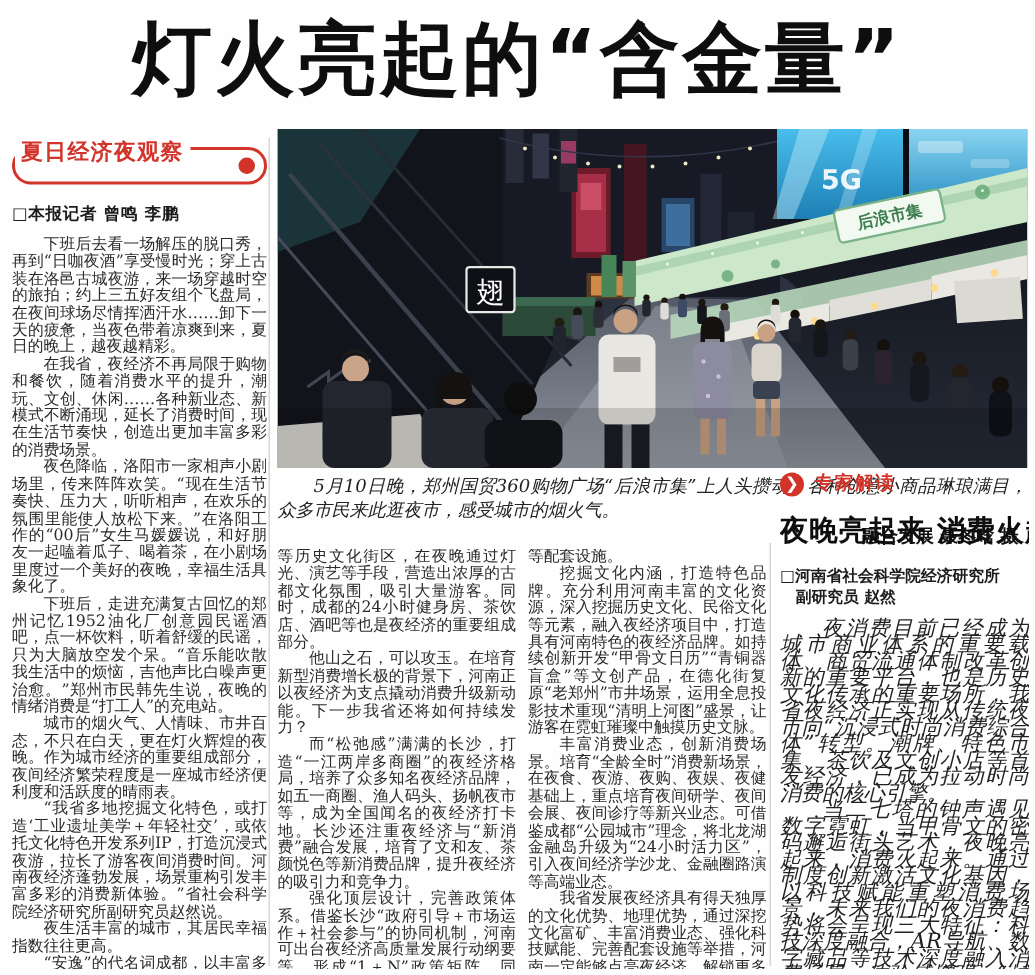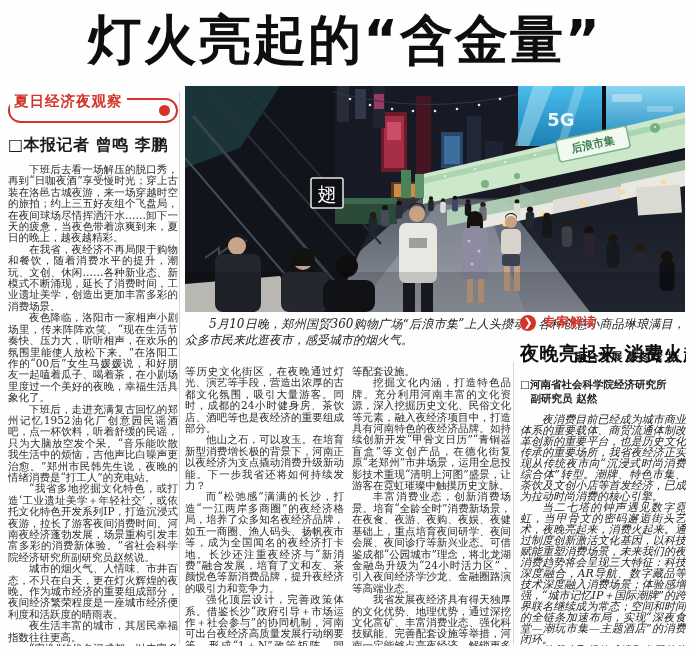--- a/index.html
+++ b/index.html
@@ -28,21 +28,21 @@
   }
   .badge-text {
     position:absolute; top:-8px; left:0; background:#fefefe; padding:0 4px;
     color:var(--accent,#d2342a); font-weight:900; font-size:14.5px; letter-spacing:1px;
     white-space:nowrap;
   }
   .badge-dot {
     position:absolute; right:6px; top:4.5px; width:11px; height:11px;
     border-radius:50%; background:var(--accent,#d2342a);
   }
-  .byline { margin-top:12px; font-size:16px; font-weight:700; color:#1c1c1c; letter-spacing:.5px; }
+  .byline { margin-top:12px; font-size:11px; font-weight:700; color:#1c1c1c; letter-spacing:.5px; }
   .bodytext { margin-top:8px; font-family:"DejaVu Serif", serif; }
   .bodytext p {
     font-size:10.5px; line-height:11.4px; text-align:justify;
     text-indent:2em; color:#2a2a2a; word-break:break-all;
   }
   
   .photo { position:absolute; left:185px; top:86px; width:500px; height:226px; background:#bef264; overflow:hidden; }
   .photo svg { display:block; width:100%; height:100%; }
   .caption { position:absolute; left:185px; top:317px; width:500px; }
   .caption-text {
@@ -64,21 +64,21 @@
   .expert-label .circle {
     width:16px; height:16px; border-radius:50%; background:var(--accent,#d2342a);
     color:#fff; font-size:11px; line-height:16px; text-align:center; font-weight:700;
   }
   .expert-label .lbl { color:var(--accent,#d2342a); font-weight:900; font-size:12.5px; letter-spacing:1px; }
   .expert-title { margin-top:10px; font-size:19px; font-weight:900; color:#0e0e0e; letter-spacing:.5px; white-space:nowrap; }
   .expert-author { margin-top:10px; font-size:10.5px; font-weight:700; line-height:14px; color:#1c1c1c; }
   .expert-author .l2 { padding-left:1em; }
   .expert-body { margin-top:9px; font-family:"DejaVu Serif", serif; font-style:italic; }
   .expert-body p {
-    font-size:11px; line-height:11px; text-align:justify; text-indent:2em;
+    font-size:14px; line-height:11px; text-align:justify; text-indent:2em;
     color:#222; word-break:break-all;
   }
 </style>
 </head>
 <body>
 
 <div class="page">
 
   <div class="headline">灯火亮起的“含金量”</div>
 
@@ -86,25 +86,25 @@
   <div class="vrule vrule-right"></div>
 
   <div class="left-col">
     <div class="badge">
       <span class="badge-text">夏日经济夜观察</span>
       <span class="badge-dot"></span>
     </div>
     <div class="byline">□本报记者 曾鸣 李鹏</div>
     <div class="bodytext">
         <p>下班后去看一场解压的脱口秀，再到“日咖夜酒”享受慢时光；穿上古装在洛邑古城夜游，来一场穿越时空的旅拍；约上三五好友组个飞盘局，在夜间球场尽情挥洒汗水……卸下一天的疲惫，当夜色带着凉爽到来，夏日的晚上，越夜越精彩。</p>
-        <p>在我省，夜经济不再局限于购物和餐饮，随着消费水平的提升，潮玩、文创、休闲……各种新业态、新模式不断涌现，延长了消费时间，工业遗址美学，创造出更加丰富多彩的消费场景。</p>
+        <p>在我省，夜经济不再局限于购物和餐饮，随着消费水平的提升，潮玩、文创、休闲……各种新业态、新模式不断涌现，延长了消费时间，现在生活节奏快，创造出更加丰富多彩的消费场景。</p>
         <p>夜色降临，洛阳市一家相声小剧场里，传来阵阵欢笑。“现在生活节奏快、压力大，听听相声，在欢乐的氛围里能使人放松下来。”在洛阳工作的“00后”女生马媛媛说，和好朋友一起嗑着瓜子、喝着茶，在小剧场里度过一个美好的夜晚，幸福生活具象化了。</p>
         <p>下班后，走进充满复古回忆的郑州记忆1952油化厂创意园民谣酒吧，点一杯饮料，听着舒缓的民谣，只为大脑放空发个呆。“音乐能吹散我生活中的烦恼，吉他声比白噪声更治愈。”郑州市民韩先生说，夜晚的情绪消费是“打工人”的充电站。</p>
+        <p>城市的烟火气、人情味、市井百态，不只在白天，更在灯火辉煌的夜晚。作为城市经济的重要组成部分，夜间经济繁荣程度是一座城市经济便利度和活跃度的晴雨表。</p>
         <p>“我省多地挖掘文化特色，或打造‘工业遗址美学＋年轻社交’，或依托文化特色开发系列IP，打造沉浸式夜游，拉长了游客夜间消费时间。河南夜经济蓬勃发展，场景重构引发丰富多彩的消费新体验。”省社会科学院经济研究所副研究员赵然说。</p>
-        <p>城市的烟火气、人情味、市井百态，不只在白天，更在灯火辉煌的夜晚。作为城市经济的重要组成部分，夜间经济繁荣程度是一座城市经济便利度和活跃度的晴雨表。</p>
         <p>夜生活丰富的城市，其居民幸福指数往往更高。</p>
         <p>“安逸”的代名词成都，以丰富多样的消费场景著称。锦里古街、宽窄巷子</p>
       </div>
   </div>
 
   <div class="photo">
     <svg viewBox="0 0 500 226" preserveAspectRatio="none">
       <defs>
         <linearGradient id="gSky" x1="0" y1="0" x2="0" y2="1">
           <stop offset="0" stop-color="#0b0d13"></stop>

